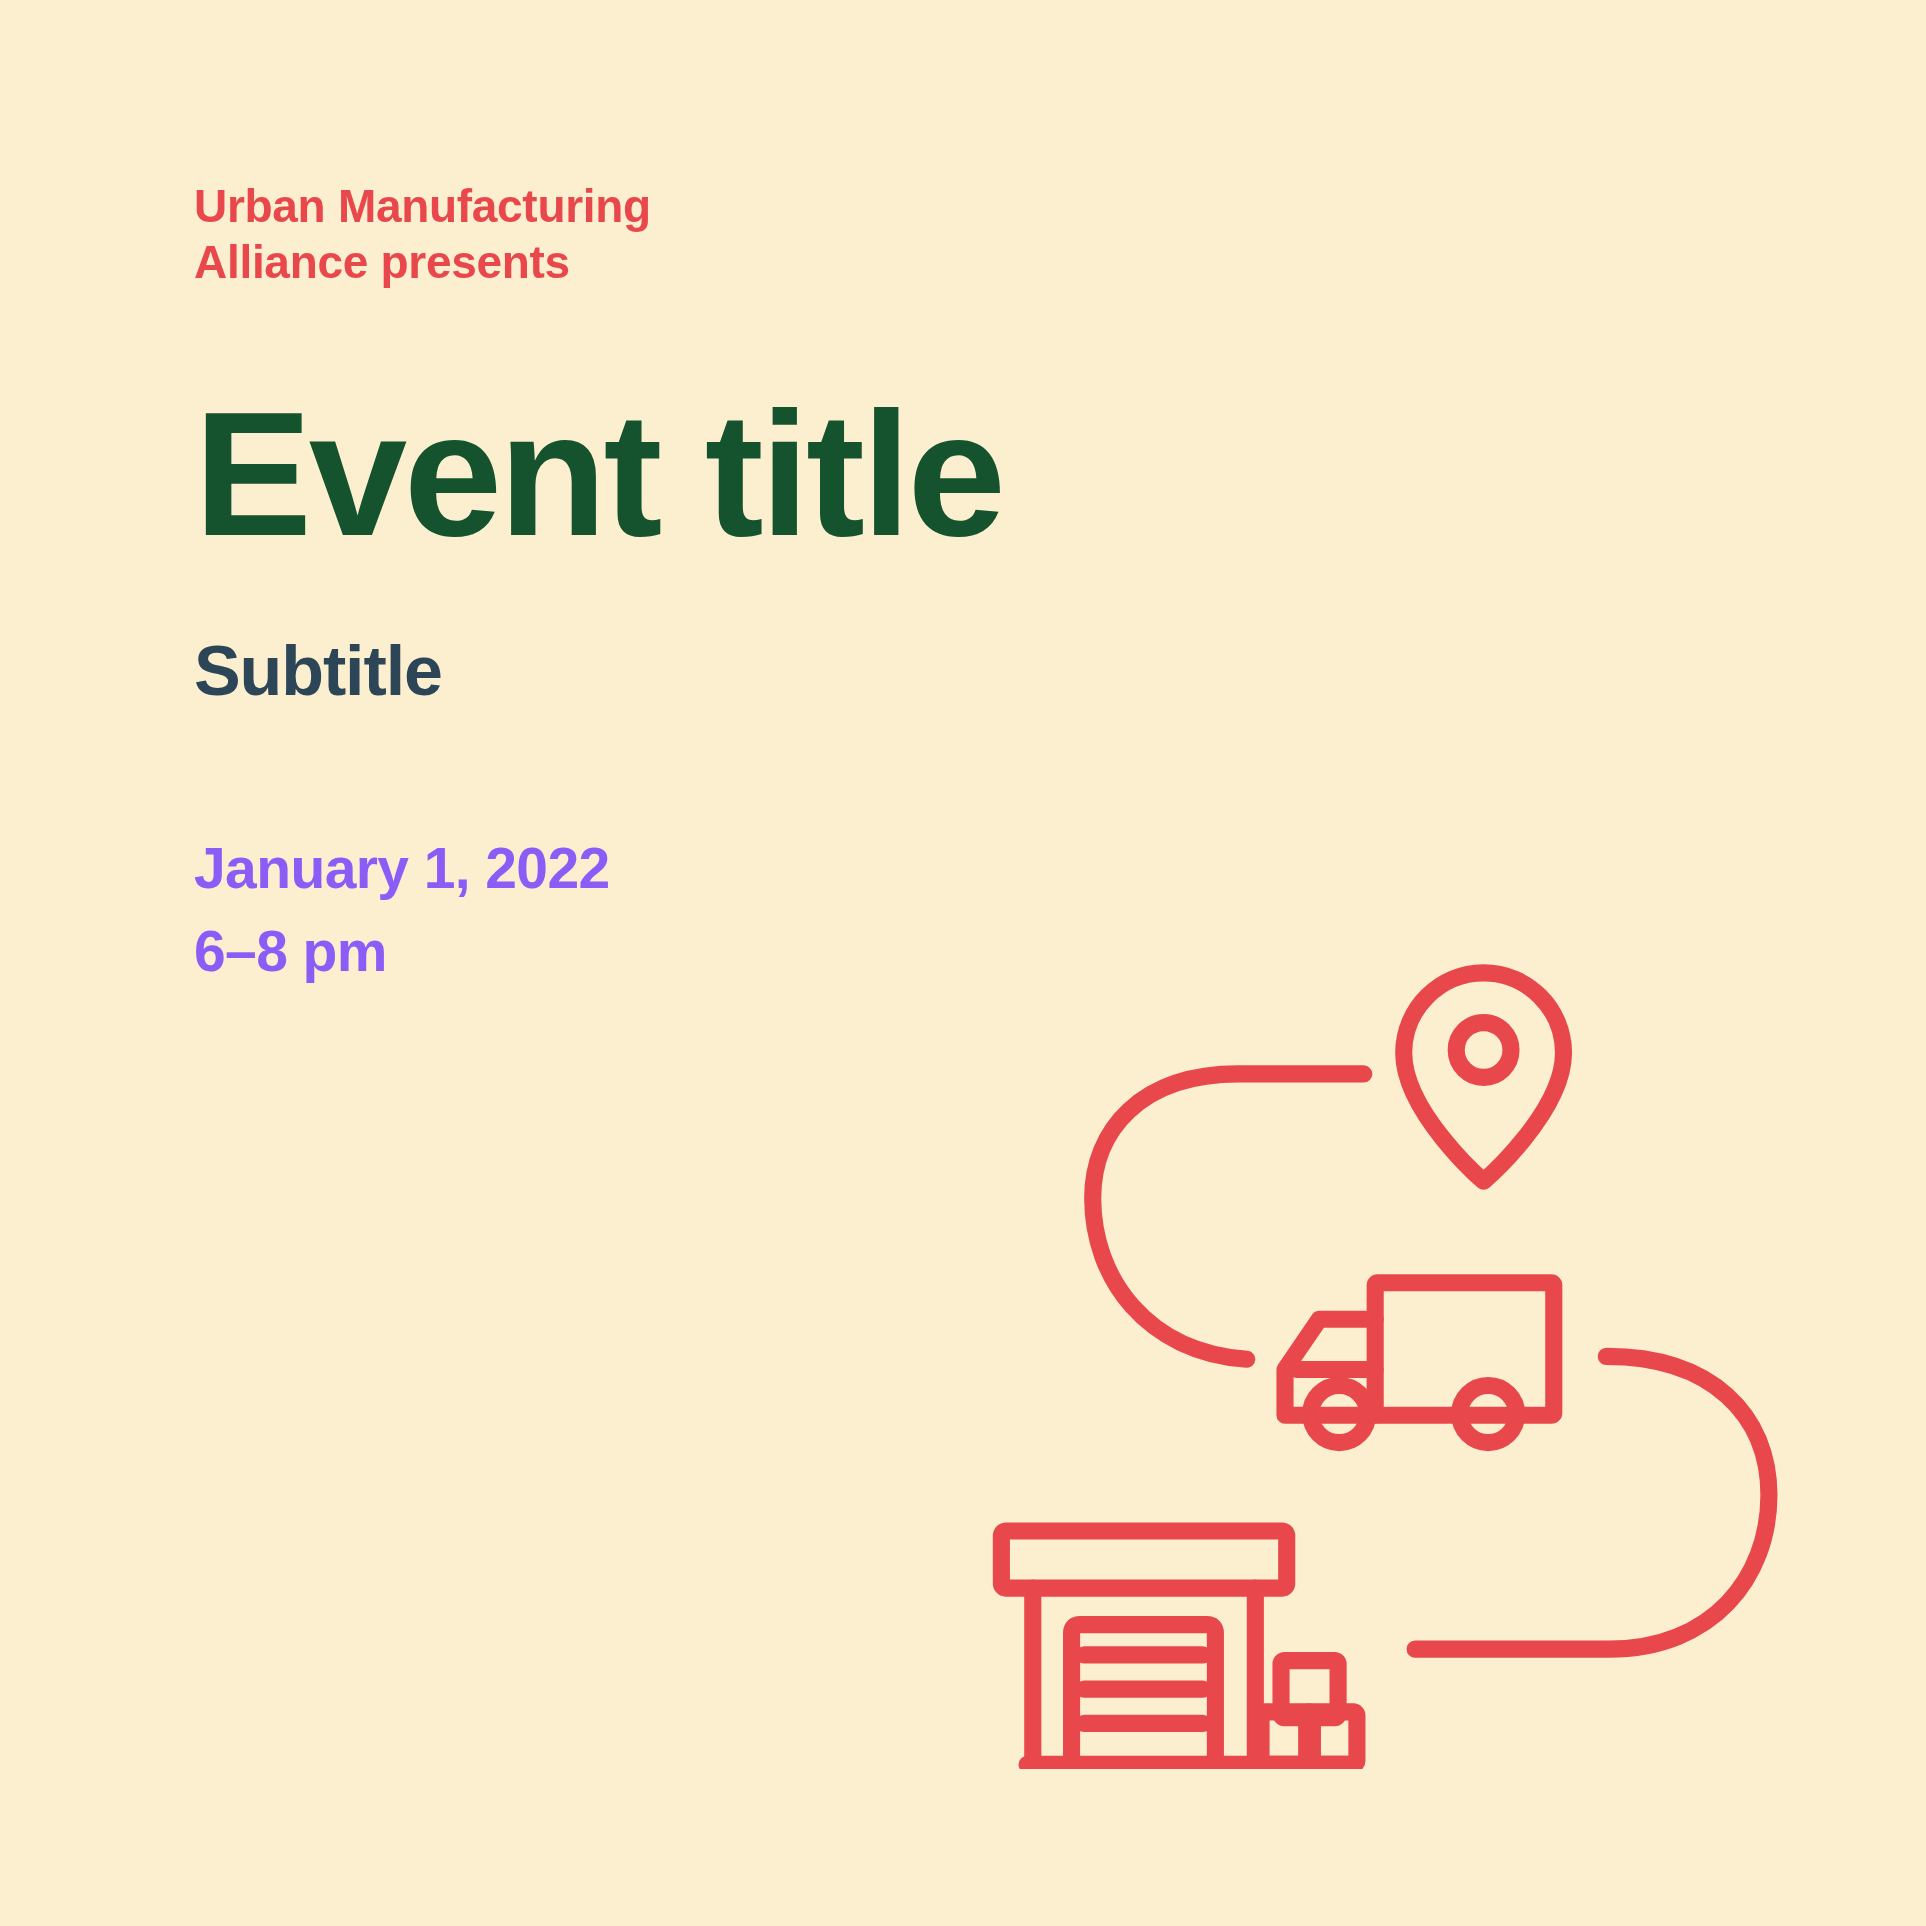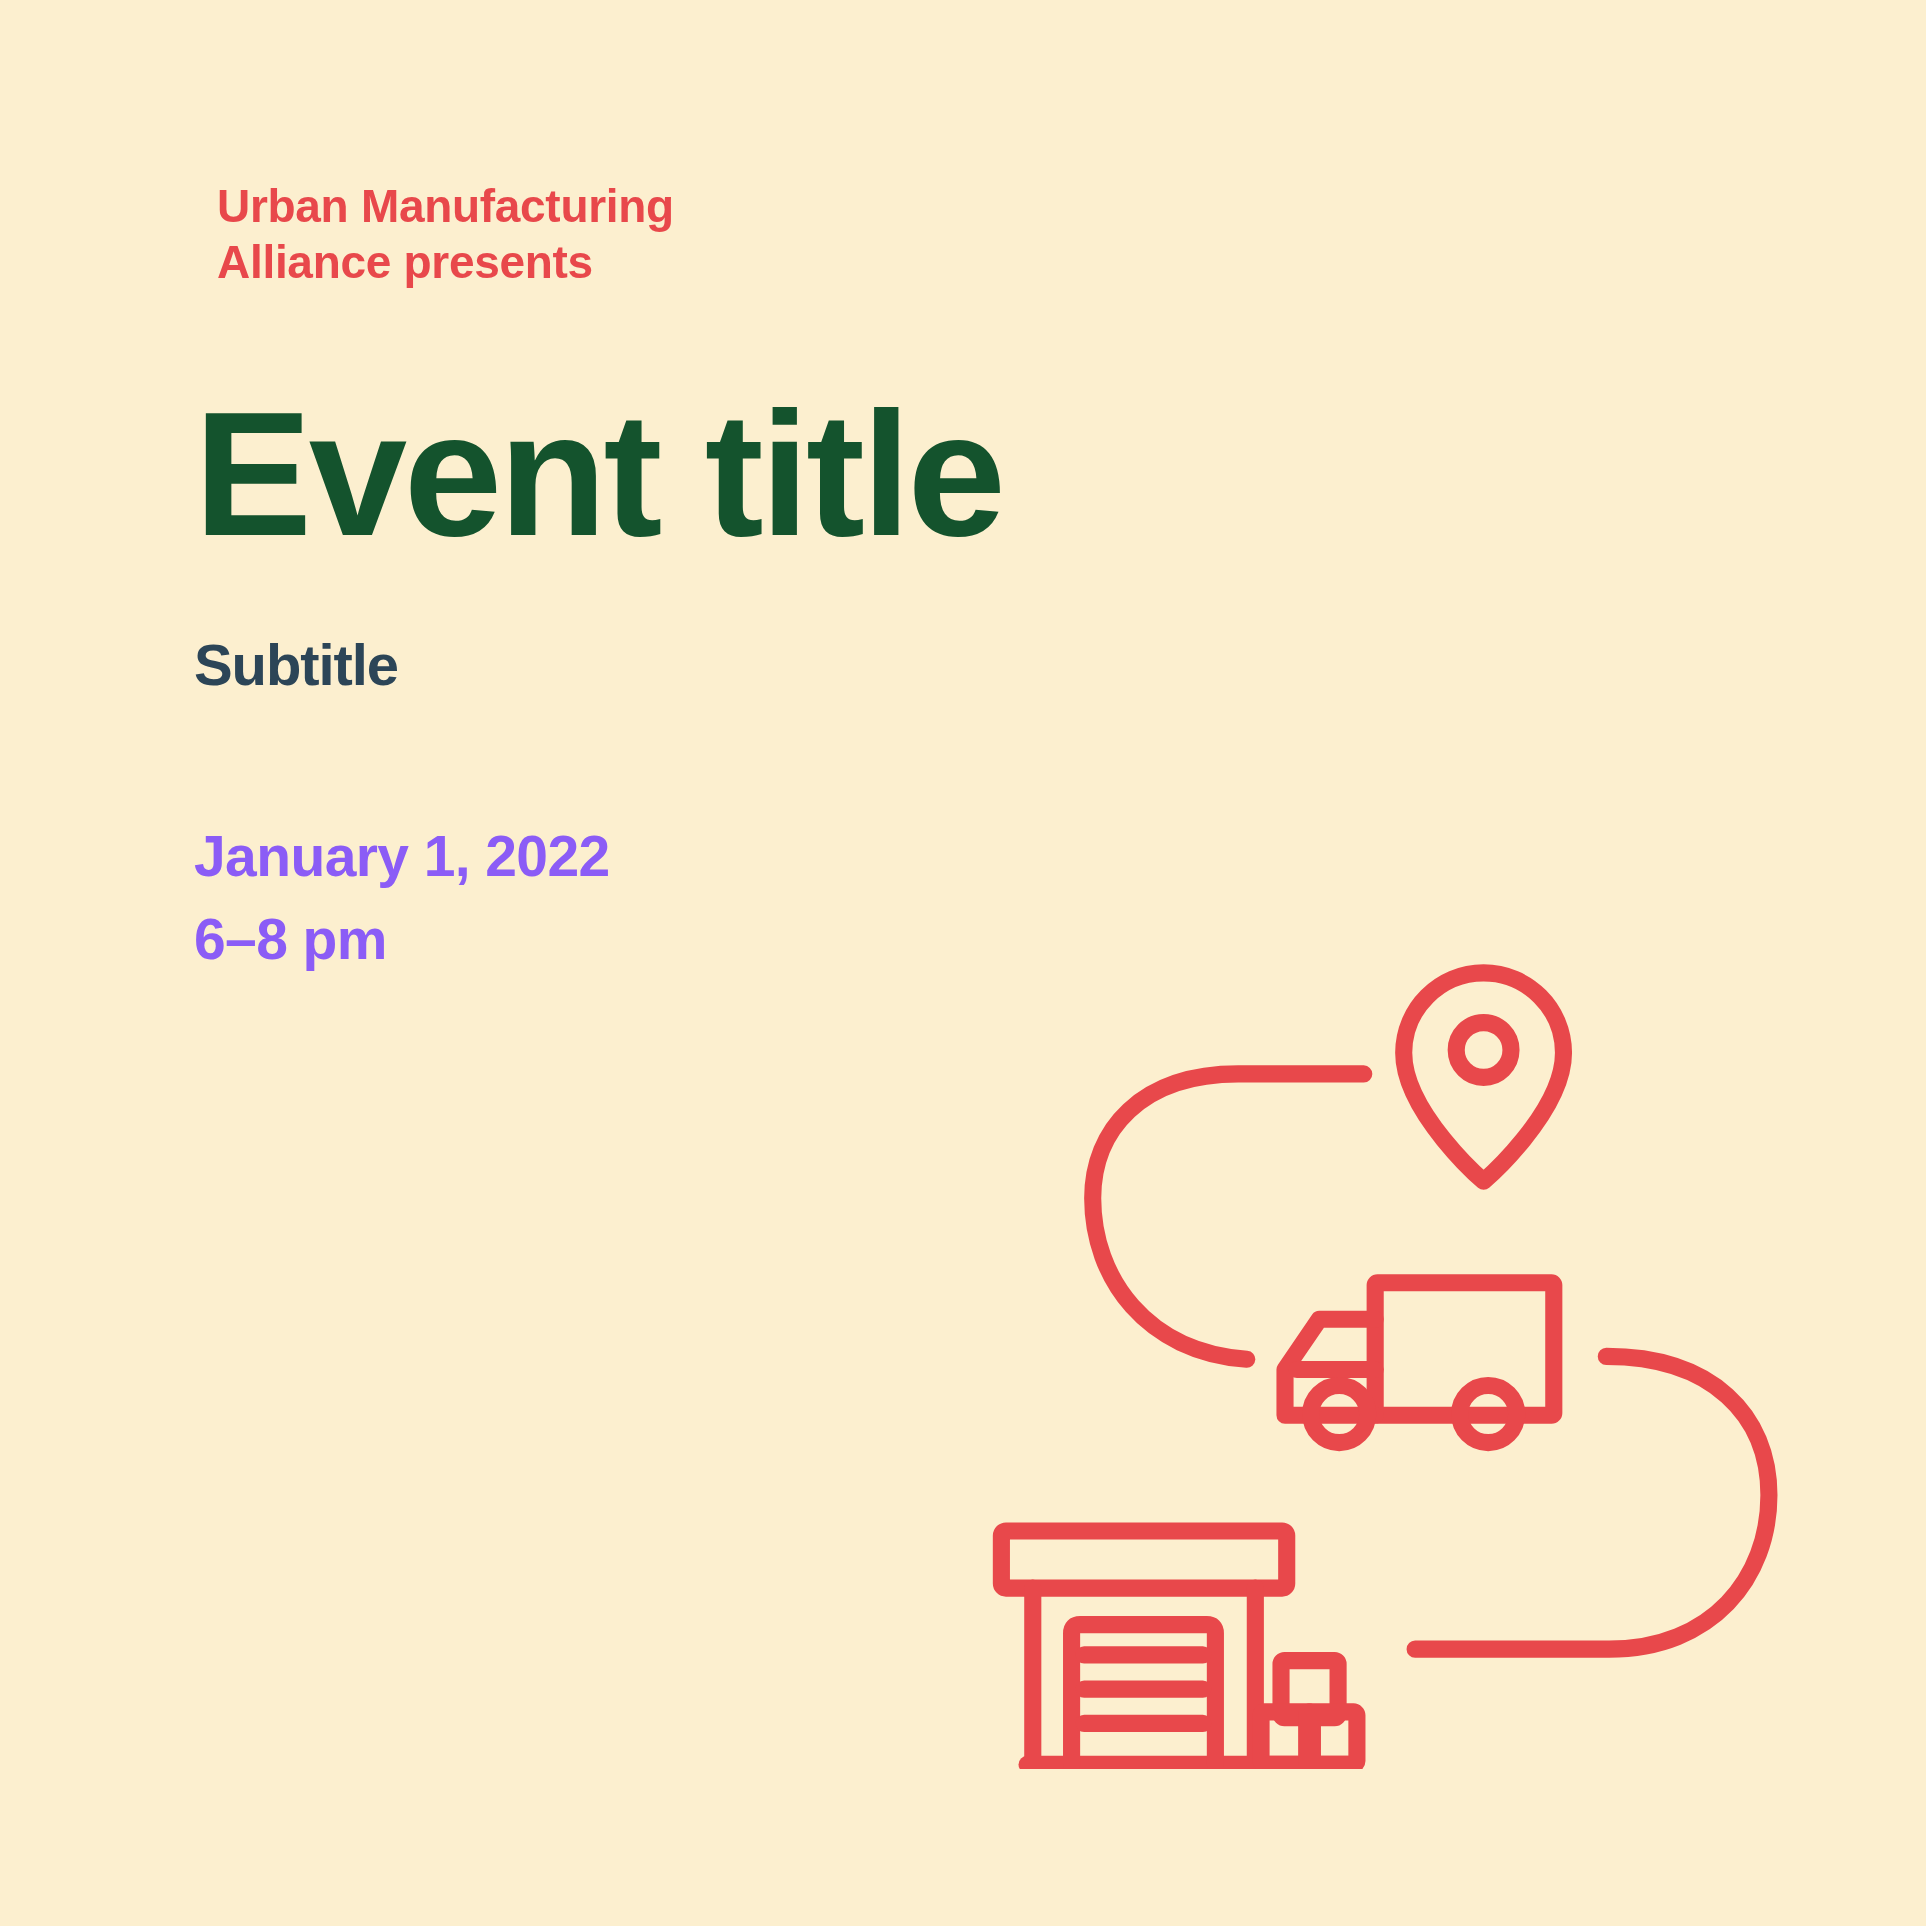--- a/index.html
+++ b/index.html
@@ -32,36 +32,35 @@
   }
 
   #presenter {
     color: #e8484b;
     font-size: 46px;
     font-weight: bold;
     line-height: 1.22;
     letter-spacing: -0.3px;
     white-space: pre-line;
     font-stretch: condensed;
-    margin-left: 23px;
   }
 
   #event-title {
     color: #14532d;
     font-size: 177px;
     font-weight: bold;
     line-height: 1.0;
     letter-spacing: -3.4px;
     margin-top: 96px;
     font-stretch: condensed;
   }
 
   #event-subtitle {
     color: #2c4557;
-    font-size: 58px;
+    font-size: 70px;
     font-weight: bold;
     line-height: 1.0;
     letter-spacing: -1.1px;
     margin-top: 73px;
     font-stretch: condensed;
   }
 
   #event-when {
     color: #8b5cf6;
     font-size: 57px;

